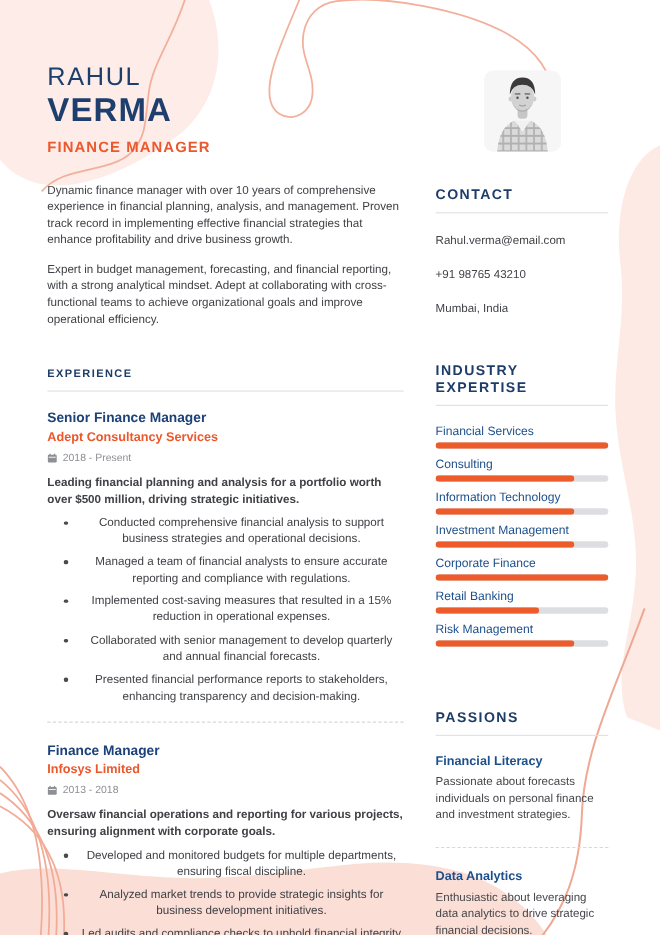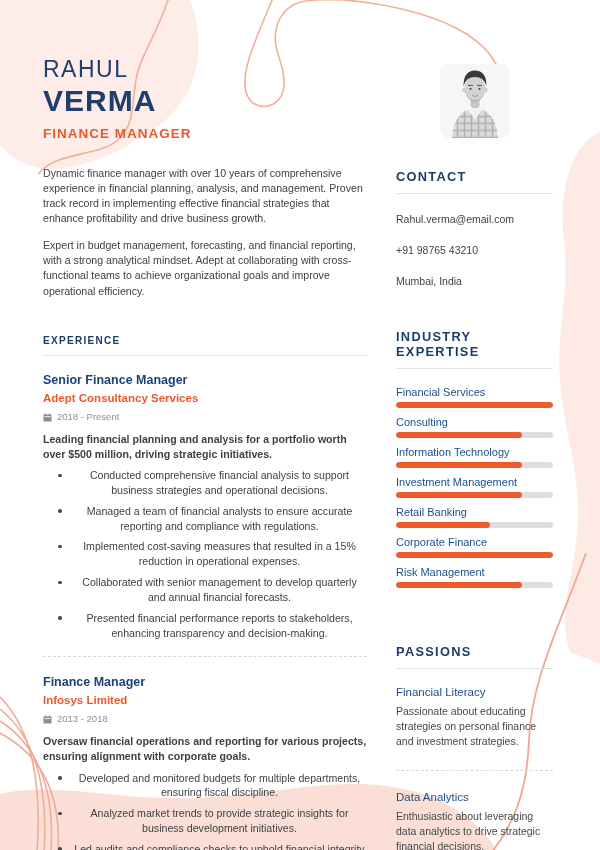--- a/index.html
+++ b/index.html
@@ -17,21 +17,21 @@
   .role{font-size:13.5px;font-weight:700;color:#ea582c;letter-spacing:1px;margin-top:9px;}
   .summary{margin-top:25px;}
   .summary p{margin:0 0 12px 0;font-size:10.6px;line-height:1.43;color:#3f4145;}
   .section-h{font-size:10px;font-weight:800;color:#1d3c68;letter-spacing:1.3px;}
   .rule{border:none;border-top:1px solid #dde1e6;margin:9px 0 0 0;}
   .experience-block{margin-top:36px;}
   .job{margin-top:17px;}
   .job + .job{margin-top:16px;padding-top:18px;border-top:1px dashed #d8d8d8;}
   .job-title{font-size:12.5px;font-weight:700;color:#1c4278;}
   .job-company{font-size:11.5px;font-weight:700;color:#ea582c;margin-top:5px;}
-  .job-date{display:flex;align-items:flex-end;gap:5px;margin-top:7px;color:#8d8f93;font-size:9.5px;}
+  .job-date{display:flex;align-items:center;gap:5px;margin-top:7px;color:#8d8f93;font-size:9.5px;}
   .cal-icon{width:9px;height:9px;flex:0 0 auto;}
   .job-desc{font-size:10.6px;line-height:1.43;color:#3f4145;margin-top:10px;font-weight:bold;}
   .bullets{margin:5px 0 0 0;padding:0;list-style:none;text-align:center;}
   .bullets li{position:relative;margin-left:13px;padding-left:16px;margin-top:6px;font-size:10.6px;line-height:1.4;color:#3f4145;}
   .bullets li::before{content:"";position:absolute;left:2px;top:5.5px;width:3.5px;height:3.5px;border-radius:50%;background:#4a4a4a;}
 
   
   .sidebar{position:absolute;left:396px;top:64px;width:157px;}
   .photo-frame{width:70px;height:74px;border-radius:9px;overflow:hidden;margin:0 auto;background:#f6f6f6;}
   .contact-block{margin-top:31px;}
@@ -39,21 +39,21 @@
   .contact-item{font-size:10.5px;color:#404348;margin-top:19px;}
   .expertise-block{margin-top:42px;}
   .skill{margin-top:8px;}
   .skill:first-of-type{margin-top:17px;}
   .skill-name{font-size:11px;font-weight:400;color:#1c4f8c;}
   .skill-bar{margin-top:4px;height:6px;border-radius:3px;background:#dcdee1;overflow:hidden;}
   .skill-fill{height:100%;border-radius:3px;background:#ee5b2b;}
   .passions-block{margin-top:56px;}
   .passion{margin-top:17px;}
   .passion + .passion{margin-top:20px;padding-top:20px;border-top:1px dashed #d8d8d8;}
-  .passion-title{font-size:11.5px;font-weight:400;color:#1c4f8c;}
+  .passion-title{font-size:11.5px;font-weight:700;color:#1c4f8c;}
   .passion-desc{font-size:10.5px;line-height:1.45;color:#45474b;margin-top:6px;}
 </style>
 </head>
 <body>
 
 <svg class="decor" width="600" height="850" viewBox="0 0 600 850" aria-hidden="true">
 
   <path d="M-40,-40 L168,-40 C214,22 206,92 158,126 C114,158 54,184 14,158 C-22,134 -40,60 -40,-40 Z" fill="#fdece7"></path>
 
   <path d="M600,132 C572,144 558,190 564,240 C570,292 556,332 560,382 C564,432 580,470 578,520 C576,572 556,612 570,652 L600,664 Z" fill="#fdeae4"></path>
@@ -200,50 +200,50 @@
           </div>
 
           <div class="skill">
             <div class="skill-name">Investment Management</div>
             <div class="skill-bar">
               <div class="skill-fill" style="width: 80%;"></div>
             </div>
           </div>
 
           <div class="skill">
+            <div class="skill-name">Corporate Finance</div>
+            <div class="skill-bar">
+              <div class="skill-fill" style="width: 100%;"></div>
+            </div>
+          </div>
+
+          <div class="skill">
             <div class="skill-name">Retail Banking</div>
             <div class="skill-bar">
               <div class="skill-fill" style="width: 60%;"></div>
-            </div>
-          </div>
-
-          <div class="skill">
-            <div class="skill-name">Corporate Finance</div>
-            <div class="skill-bar">
-              <div class="skill-fill" style="width: 100%;"></div>
             </div>
           </div>
 
           <div class="skill">
             <div class="skill-name">Risk Management</div>
             <div class="skill-bar">
               <div class="skill-fill" style="width: 80%;"></div>
             </div>
           </div>
         </div>
     </div>
 
     <div class="passions-block">
       <div class="section-h">PASSIONS</div>
       <hr class="rule">
       <div>
 
           <div class="passion">
             <div class="passion-title">Financial Literacy</div>
-            <div class="passion-desc">Passionate about educating strategies on personal finance and investment strategies.</div>
+            <div class="passion-desc">Passionate about forecasts individuals on personal finance and investment strategies.</div>
           </div>
 
           <div class="passion">
             <div class="passion-title">Data Analytics</div>
             <div class="passion-desc">Enthusiastic about leveraging data analytics to drive strategic financial decisions.</div>
           </div>
         </div>
     </div>
 
   </div>

